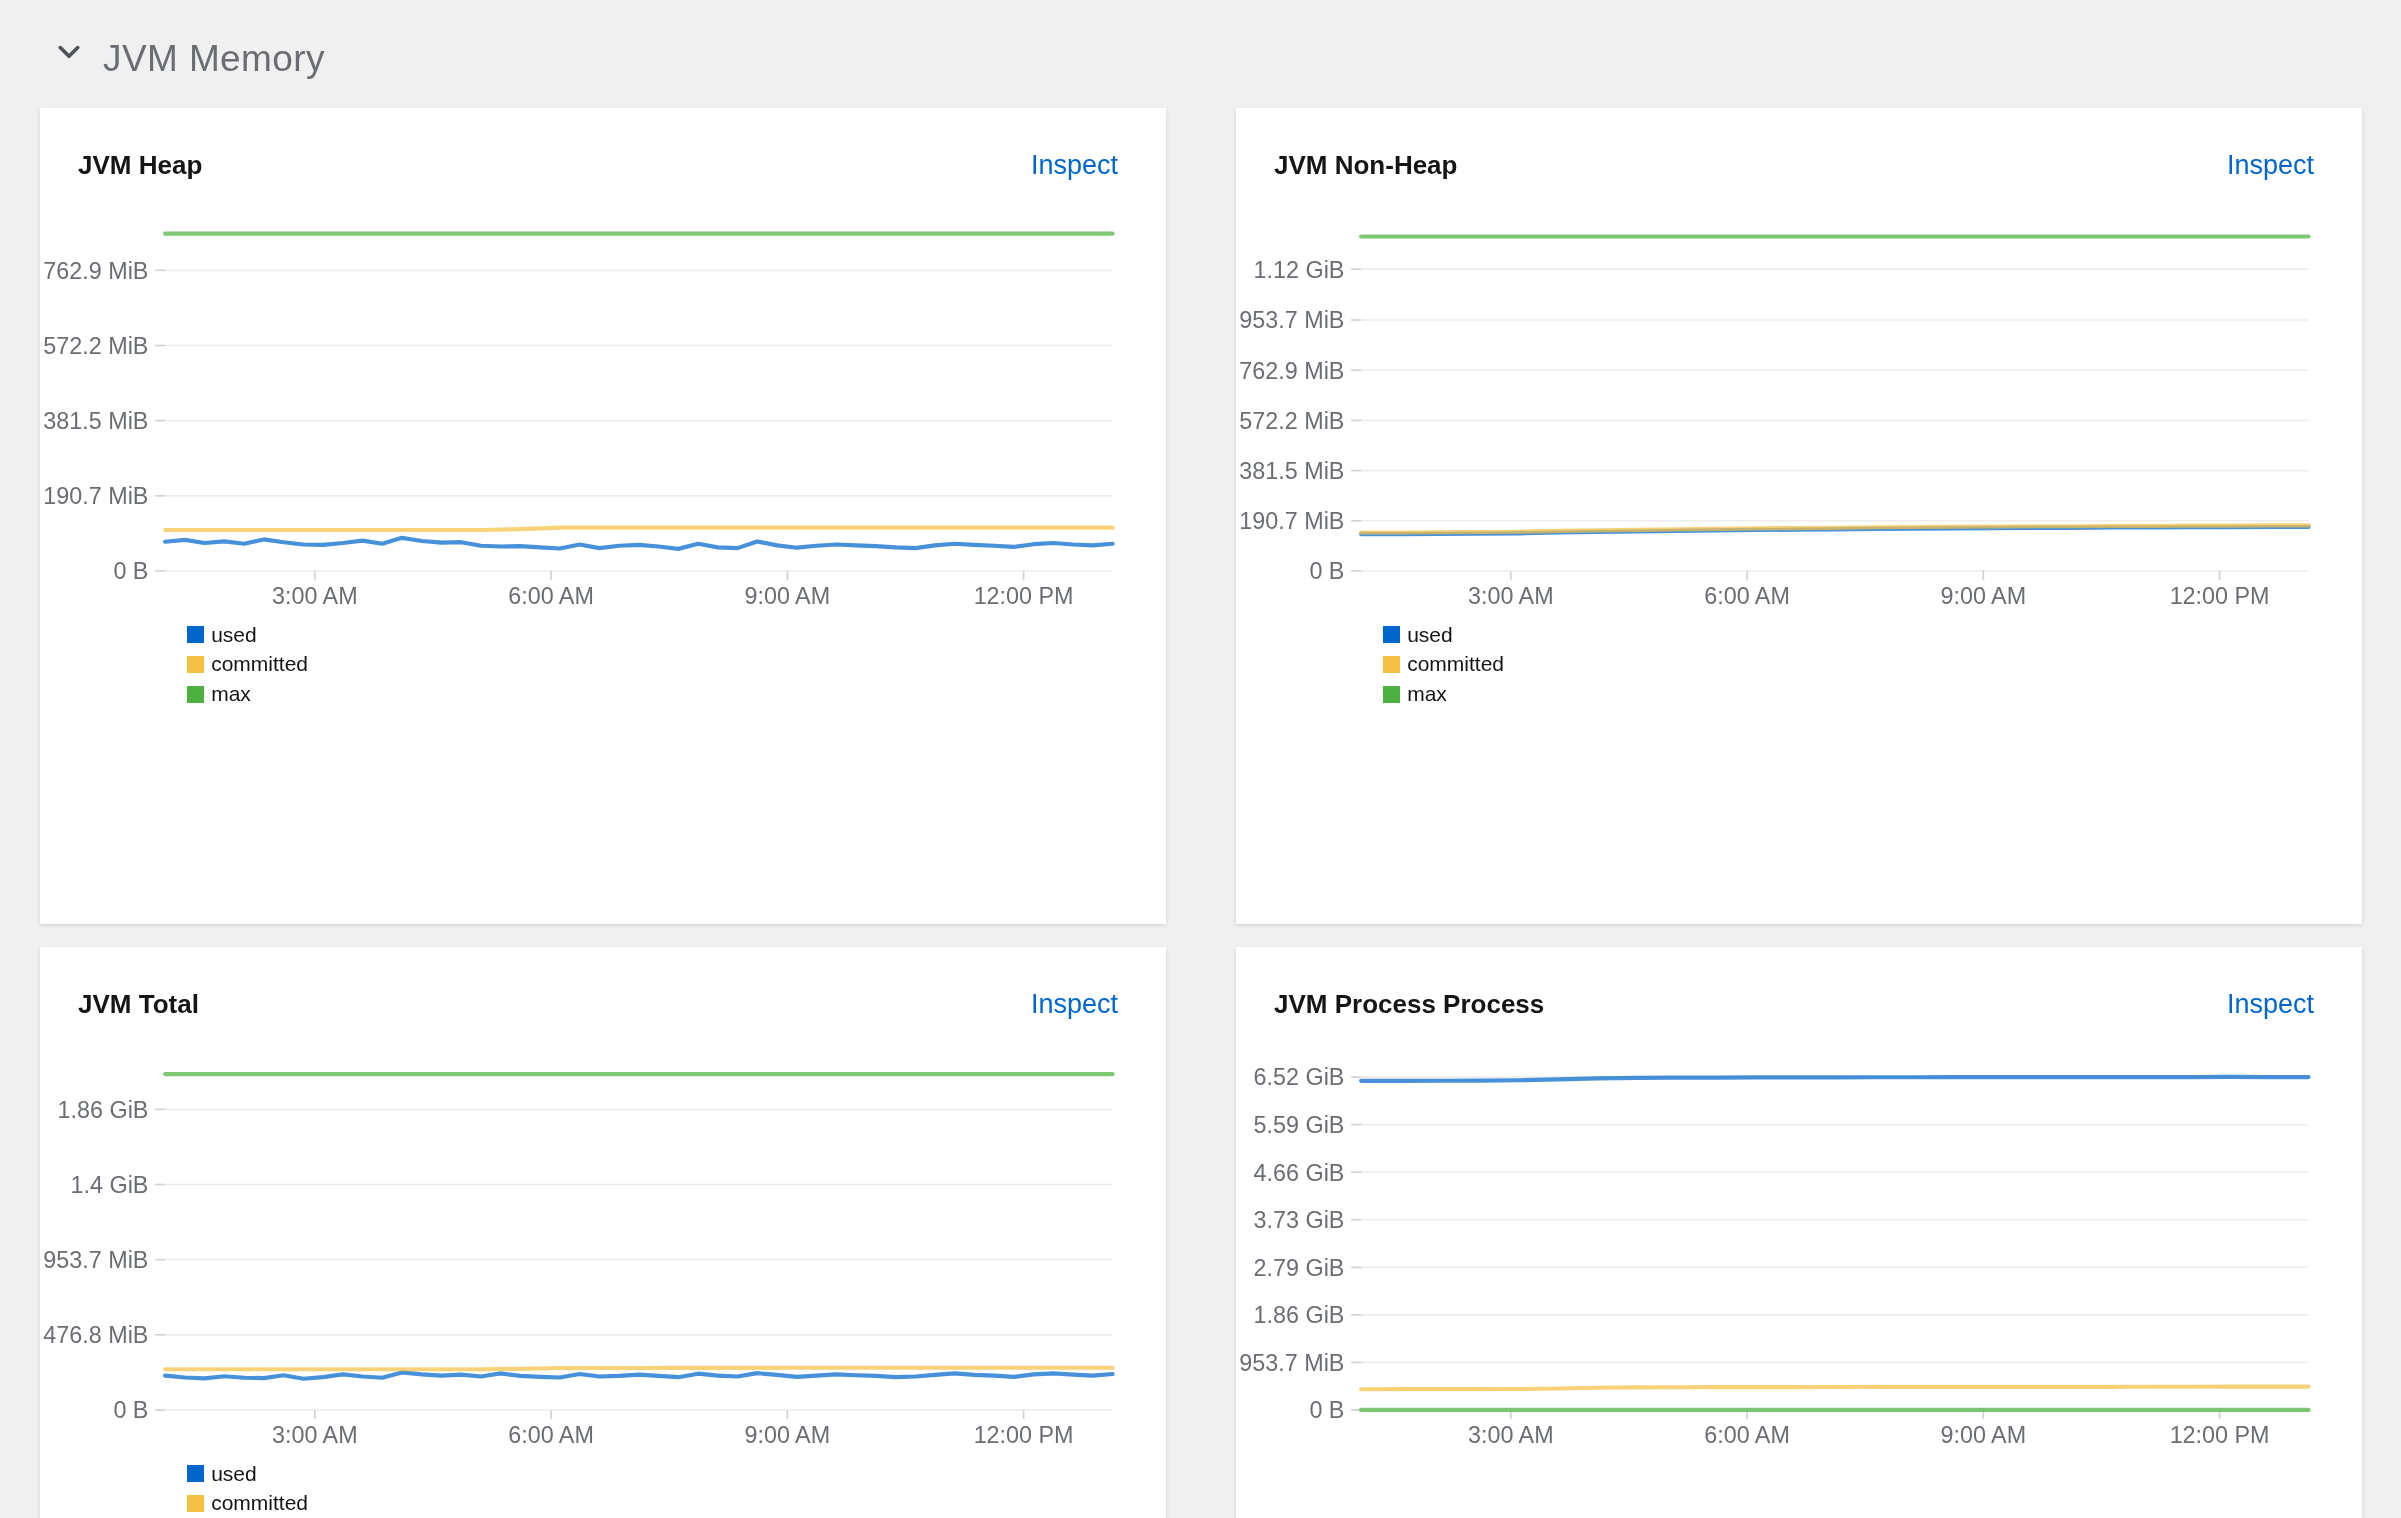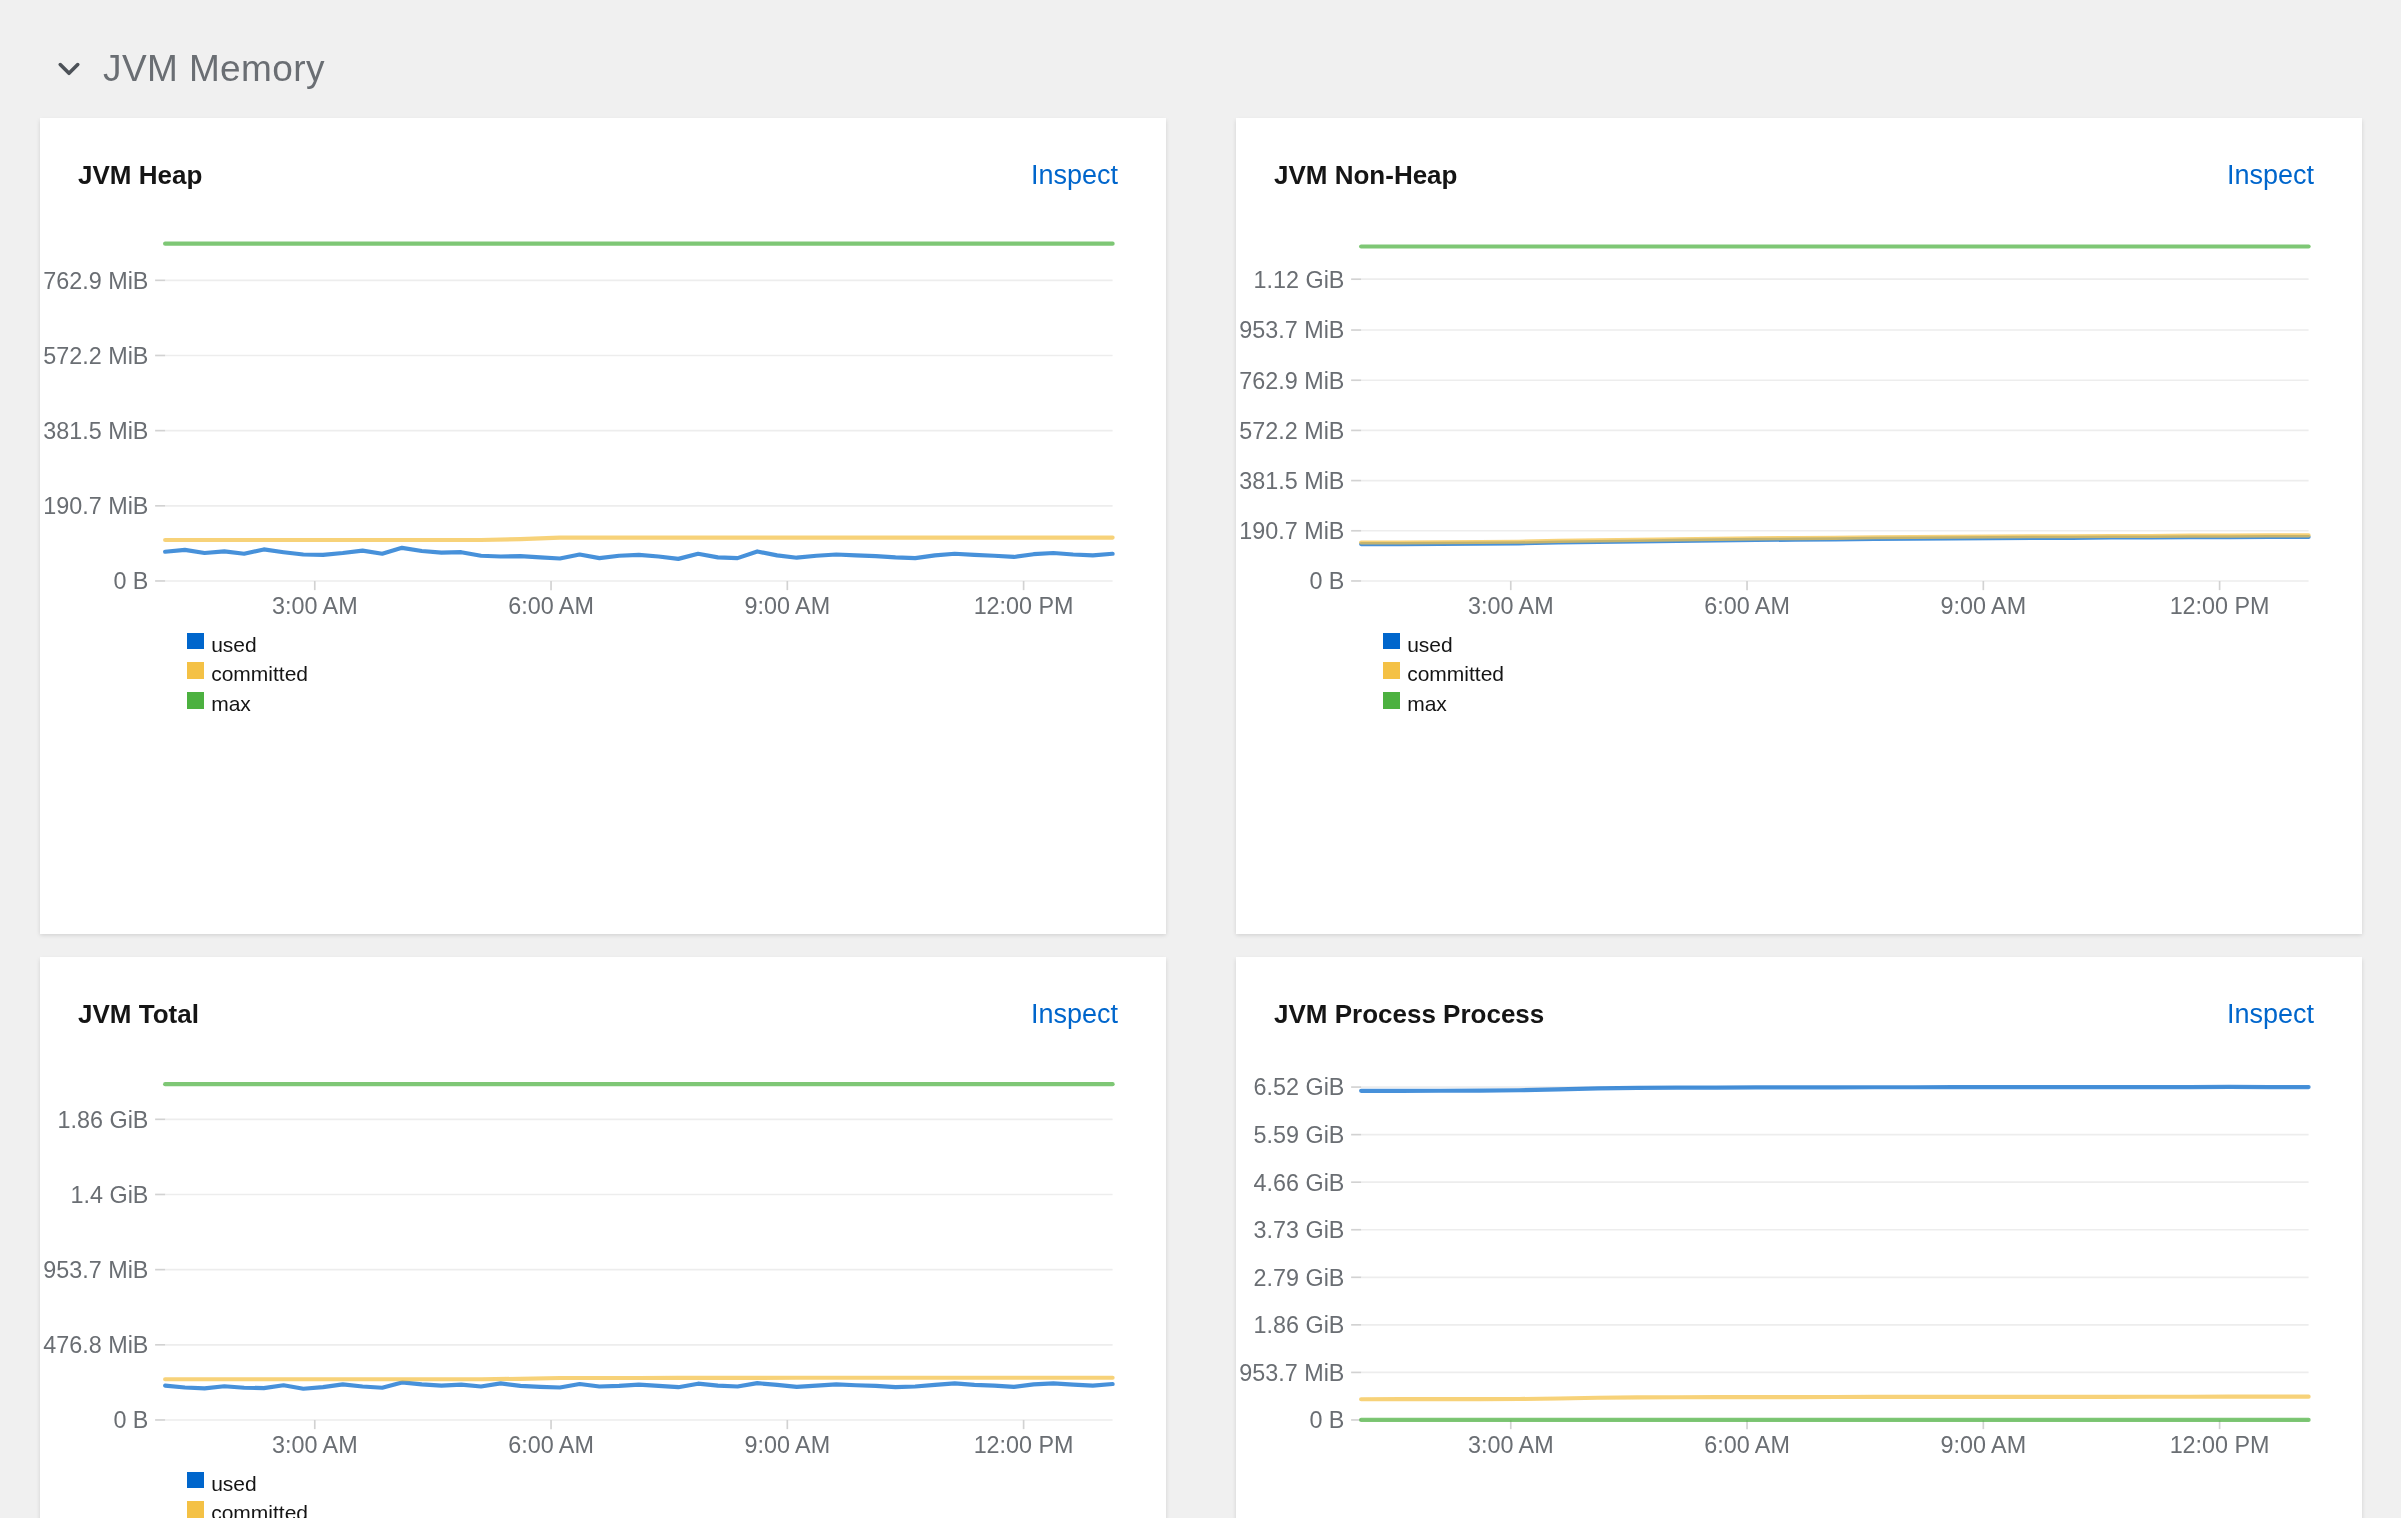--- a/index.html
+++ b/index.html
@@ -5,22 +5,22 @@
   * { margin:0; padding:0; box-sizing:border-box; }
   html,body { width:2401px; height:1518px; overflow:hidden; }
   body {
     background:#f0f0f0;
     font-family:"Liberation Sans", sans-serif;
     color:#151515;
   }
   .page { padding:33px 40px 0 40px; }
 
   .section-header {
-    display:flex; align-items:center; gap:20px;
-    margin:15px 0 28px 15px;
+    display:flex; align-items:flex-start; gap:20px;
+    margin:5px 0 28px 15px;
     cursor:pointer;
   }
   .section-header .chev { flex:0 0 auto; display:block; }
   .section-title {
     font-size:37px; font-weight:400; color:#6a6e73; letter-spacing:0.4px;
   }
 
   .grid {
     display:grid;
     grid-template-columns:1126px 1126px;
@@ -42,21 +42,21 @@
   }
 
   .chart-svg { display:block; margin-top:38px; }
   svg text {
     font-family:"Liberation Sans", sans-serif;
     font-size:28px;
     fill:#6a6e73;
   }
 
   .legend { margin:11.7px 0 0 147px; display:flex; flex-direction:column; gap:5.8px; }
-  .legend-item { display:flex; gap:7.5px; }
+  .legend-item { display:flex; align-items:center; gap:7.5px; }
   .legend-marker { width:16.7px; height:16.7px; flex:0 0 auto; }
   .legend-label { font-size:21px; color:#151515; }
 </style>
 </head>
 <body>
 
 <div class="page">
   <div class="section-header">
     <svg class="chev" width="28" height="28" viewBox="0 0 24 24">
       <path d="M4.5 8.2 L12 15.7 L19.5 8.2" fill="none" stroke="#4d5258" stroke-width="3.1" stroke-linecap="round" stroke-linejoin="round"></path>

